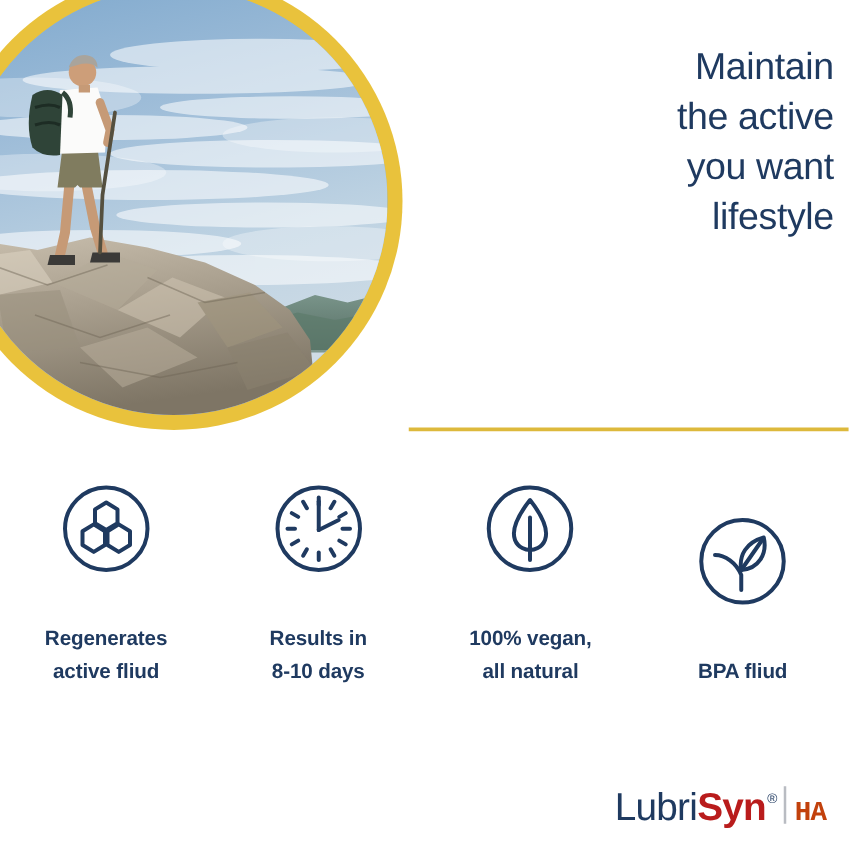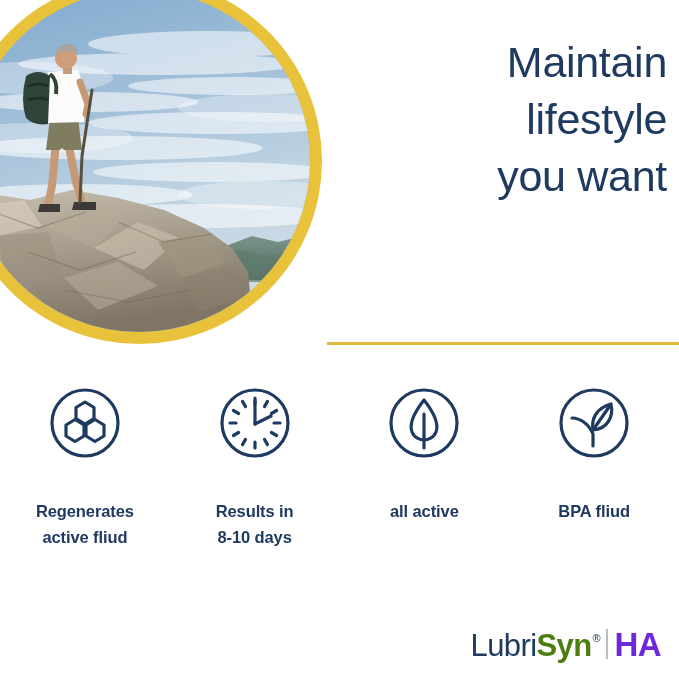--- a/index.html
+++ b/index.html
@@ -46,21 +46,21 @@
   .hero-photo svg { display: block; width: 100%; height: 100%; }
 
   
   .headline {
     position: absolute;
     left: 327px;
     top: 34px;
     width: 340px;
     text-align: right;
     color: #1f3a60;
-    font-size: 43px;
+    font-size: 30px;
     line-height: 1.33;
     font-weight: 400;
     letter-spacing: -0.3px;
   }
   .headline .hl-line { display: block; white-space: nowrap; }
 
   .gold-rule {
     position: absolute;
     left: 327px;
     top: 342px;
@@ -70,20 +70,21 @@
     background: #ddb93c;
   }
 
   
   .benefits {
     position: absolute;
     left: 0;
     top: 386px;
     width: 679px;
     display: flex;
+    align-items: flex-end;
   }
 
   .benefit {
     flex: 1 1 0;
     display: flex;
     flex-direction: column;
     align-items: center;
   }
 
   .benefit-icon {
@@ -115,44 +116,45 @@
     align-items: baseline;
     letter-spacing: -0.6px;
   }
   .logo-lubri {
     color: #1f3a60;
     font-size: 31px;
     font-weight: 400;
     margin-left: 24px;
   }
   .logo-syn {
-    color: #4d7c0f;
+    color: #b91c1c;
     font-size: 31px;
     font-weight: 700;
   }
   .logo-tm {
     color: #1f3a60;
     font-size: 11px;
     font-weight: 400;
     position: relative;
     top: -14px;
     margin-left: 1px;
   }
   .logo-divider {
     width: 1.5px;
     height: 30px;
     background: #b9bcc2;
     margin: 0 7px 0 6px;
     position: relative;
     top: 3px;
   }
   .logo-ha {
-    color: #6d28d9;
-    font-size: 33px;
+    color: #c2410c;
+    font-size: 22px;
     font-weight: 700;
+    font-family: Liberation Mono, monospace;
   }
 </style>
 </head>
 <body>
 
 <div class="hero-wrap">
   <div class="hero-ring"></div>
   <div class="hero-photo">
     <svg viewBox="0 0 342 342" preserveAspectRatio="xMidYMid slice" aria-hidden="true">
       <defs>
@@ -239,22 +241,23 @@
         <path d="M95 78 L104 78 L104 84 L95 84 Z" fill="#c69a76"></path>
 
         <path d="M124 100 L114 166 L112 212" stroke="#55503f" stroke-width="3" fill="none" stroke-linecap="round"></path>
       </g>
     </svg>
   </div>
 </div>
 
 <div class="headline">
   <span class="hl-line">Maintain</span>
+  <span class="hl-line">the active</span>
+  <span class="hl-line">you want</span>
   <span class="hl-line">lifestyle</span>
-  <span class="hl-line">you want</span>
 </div>
 
 <div class="gold-rule"></div>
 
 <div class="benefits">
 
   <div class="benefit">
     <span class="benefit-icon">
       <svg viewBox="0 0 74 74" aria-hidden="true">
         <g fill="none" stroke="#1f3a60" stroke-width="3.2" stroke-linejoin="round">
@@ -303,21 +306,22 @@
     <span class="benefit-icon">
       <svg viewBox="0 0 74 74" aria-hidden="true">
         <g fill="none" stroke="#1f3a60" stroke-width="3.2" stroke-linecap="round" stroke-linejoin="round">
           <circle cx="37" cy="37" r="33"></circle>
           <path d="M37 14 C26 28 22 38 25 46 C27.5 52.5 34 54 37 54 C40 54 46.5 52.5 49 46 C52 38 48 28 37 14 Z"></path>
           <line x1="37" y1="28" x2="37" y2="62"></line>
         </g>
       </svg>
     </span>
     <div class="benefit-caption">
-      <span class="cap-line">all active</span>
+      <span class="cap-line">100% vegan,</span>
+      <span class="cap-line">all natural</span>
     </div>
   </div>
 
   <div class="benefit">
     <span class="benefit-icon">
       <svg viewBox="0 0 74 74" aria-hidden="true">
         <g fill="none" stroke="#1f3a60" stroke-width="3.2" stroke-linecap="round" stroke-linejoin="round">
           <circle cx="37" cy="37" r="33"></circle>
           <path d="M15 32 C23 32 32 38 36 48 L36 60"></path>
           <path d="M36 44 C34 32 40 22 54 18 C57 31 50 43 36 44 Z"></path>

